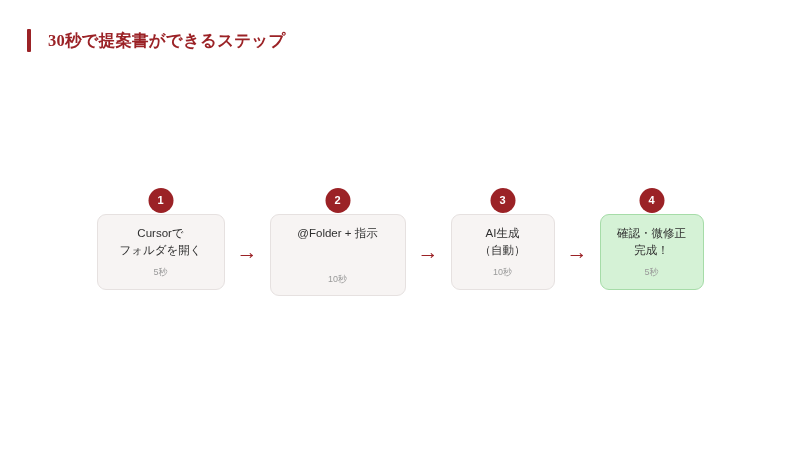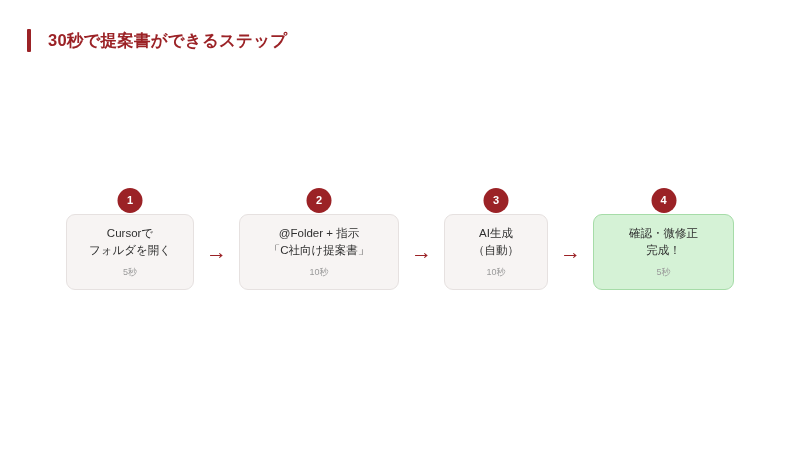--- a/index.html
+++ b/index.html
@@ -30,20 +30,21 @@
     border-radius: 1px;
     flex: none;
   }
   .title-text {
     margin-left: 17px;
     font-size: 16.5px;
     font-weight: bold;
     color: #9B2226;
     letter-spacing: 0.2px;
     white-space: nowrap;
+    font-family: Liberation Serif, serif;
   }
 
   
   .flow {
     position: absolute;
     left: 0;
     top: 188px;
     width: 800px;
     display: flex;
     align-items: flex-start;
@@ -81,24 +82,24 @@
     background: #F7F4F3;
     border: 1px solid #E6E1E0;
     display: flex;
     flex-direction: column;
     align-items: center;
     justify-content: center;
     padding: 10px 12px 9px 12px;
     text-align: center;
   }
   .box.w1 { width: 128px; }
-  .box.w2 { width: 160px; }
+  .box.w2 { width: 136px; gap: 23px; }
   .box.w3 { width: 104px; }
   .box.w4 {
-    width: 141px;
+    width: 104px;
     background: #D5F2D6;
     border: 1px solid #A6DCA8;
   }
   .box-line {
     font-size: 11.5px;
     color: #2F2F2F;
     line-height: 1.45;
     white-space: nowrap;
   }
   .box-time {
@@ -139,21 +140,20 @@
       <div class="box-time">5秒</div>
     </div>
   </div>
 
   <div class="arrow">→</div>
 
   <div class="step">
     <div class="badge">2</div>
     <div class="box w2">
       <div class="box-line">@Folder + 指示</div>
-      <div class="box-line">「C社向け提案書」</div>
       <div class="box-time">10秒</div>
     </div>
   </div>
 
   <div class="arrow">→</div>
 
   <div class="step">
     <div class="badge">3</div>
     <div class="box w3">
       <div class="box-line">AI生成</div>

